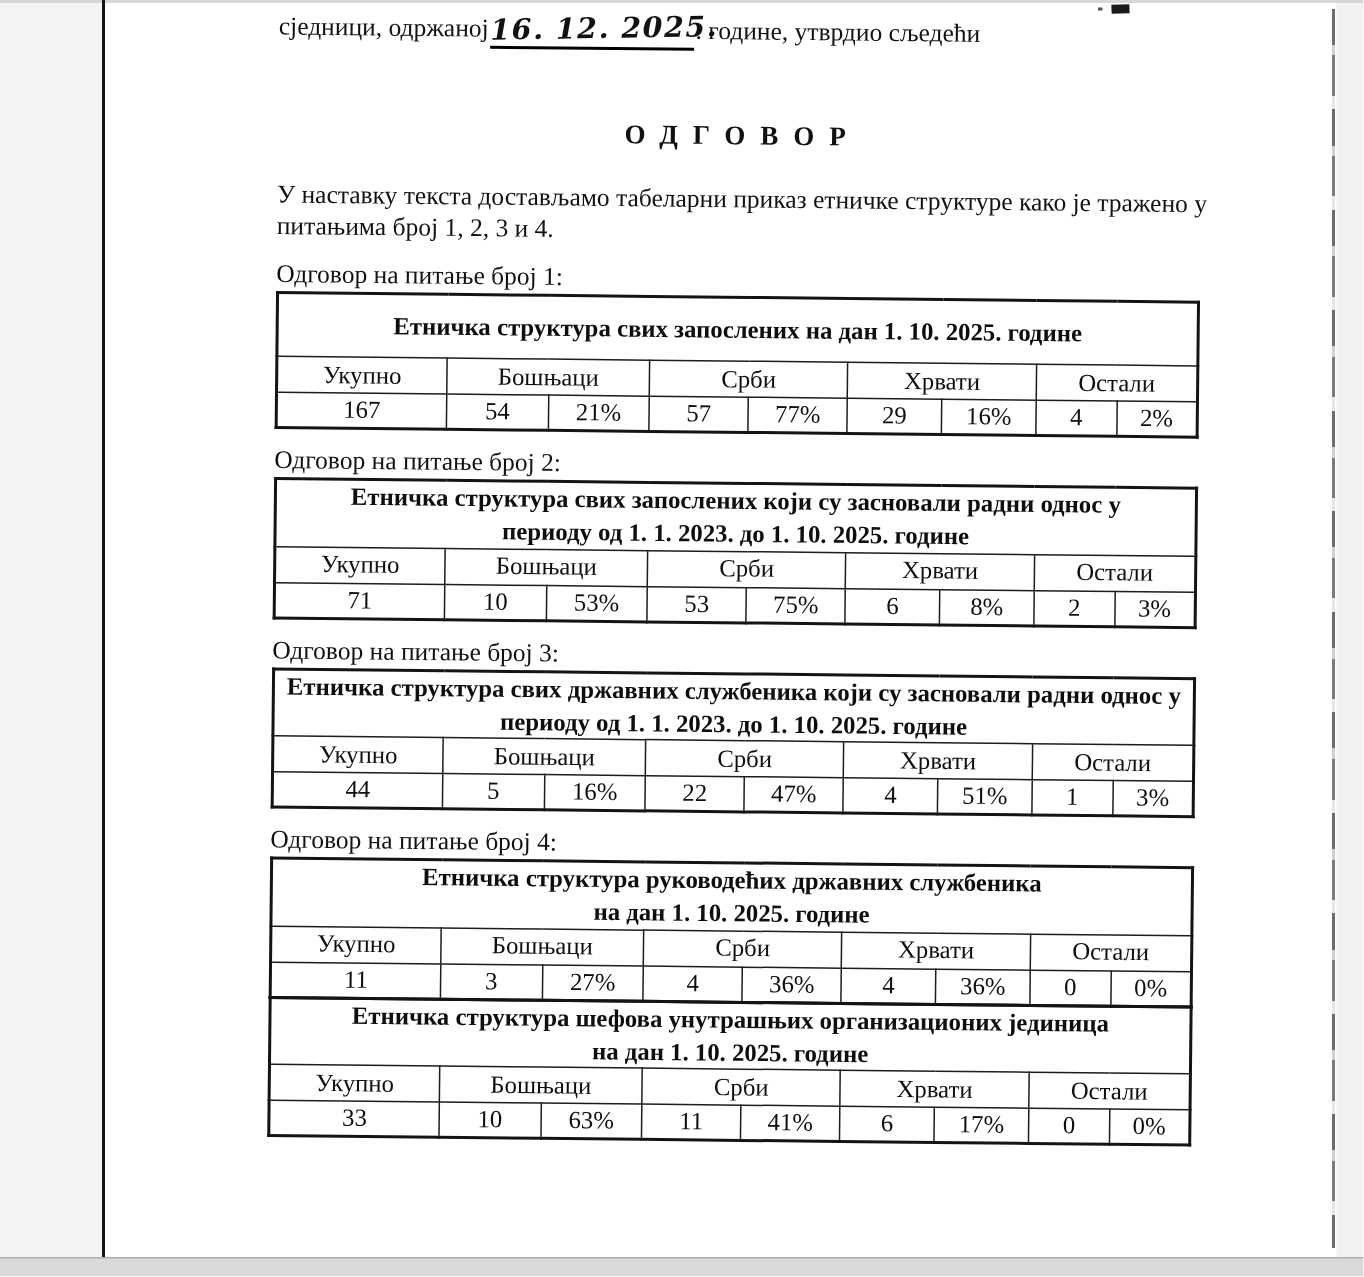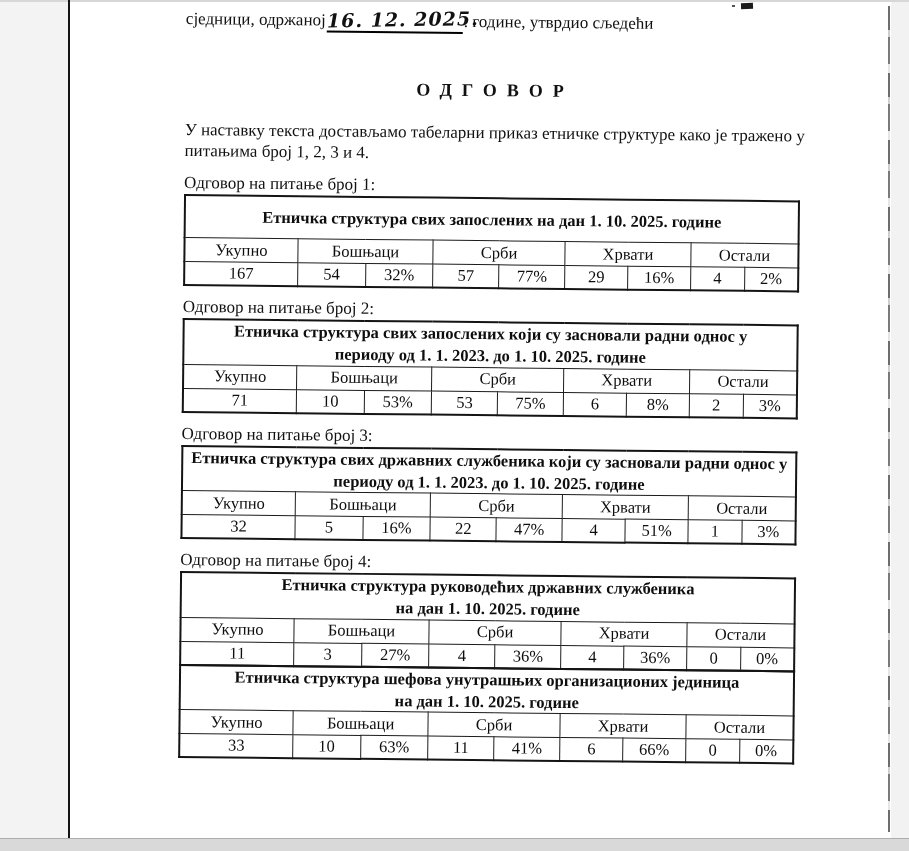--- a/index.html
+++ b/index.html
@@ -96,21 +96,21 @@
         <tr class="hrow">
           <td>Укупно</td>
           <td colspan="2">Бошњаци</td>
           <td colspan="2">Срби</td>
           <td colspan="2">Хрвати</td>
           <td colspan="2">Остали</td>
         </tr>
         <tr class="drow">
           <td>167</td>
           <td>54</td>
-          <td>32%</td>
+          <td>21%</td>
           <td>57</td>
           <td>77%</td>
           <td>29</td>
           <td>16%</td>
           <td>4</td>
           <td>2%</td>
         </tr>
       </tbody>
         </table>
     </div>
@@ -180,21 +180,21 @@
         </td>
             </tr>
         <tr class="hrow">
           <td>Укупно</td>
           <td colspan="2">Бошњаци</td>
           <td colspan="2">Срби</td>
           <td colspan="2">Хрвати</td>
           <td colspan="2">Остали</td>
         </tr>
         <tr class="drow">
-          <td>32</td>
+          <td>44</td>
           <td>5</td>
           <td>16%</td>
           <td>22</td>
           <td>47%</td>
           <td>4</td>
           <td>51%</td>
           <td>1</td>
           <td>3%</td>
         </tr>
       </tbody>
@@ -268,21 +268,21 @@
           <td colspan="2">Хрвати</td>
           <td colspan="2">Остали</td>
         </tr>
         <tr class="drow">
           <td>33</td>
           <td>10</td>
           <td>63%</td>
           <td>11</td>
           <td>41%</td>
           <td>6</td>
-          <td>66%</td>
+          <td>17%</td>
           <td>0</td>
           <td>0%</td>
         </tr>
       </tbody>
         </table>
     </div>
 
   </div>
 
   <div class="scrollbar"></div>

